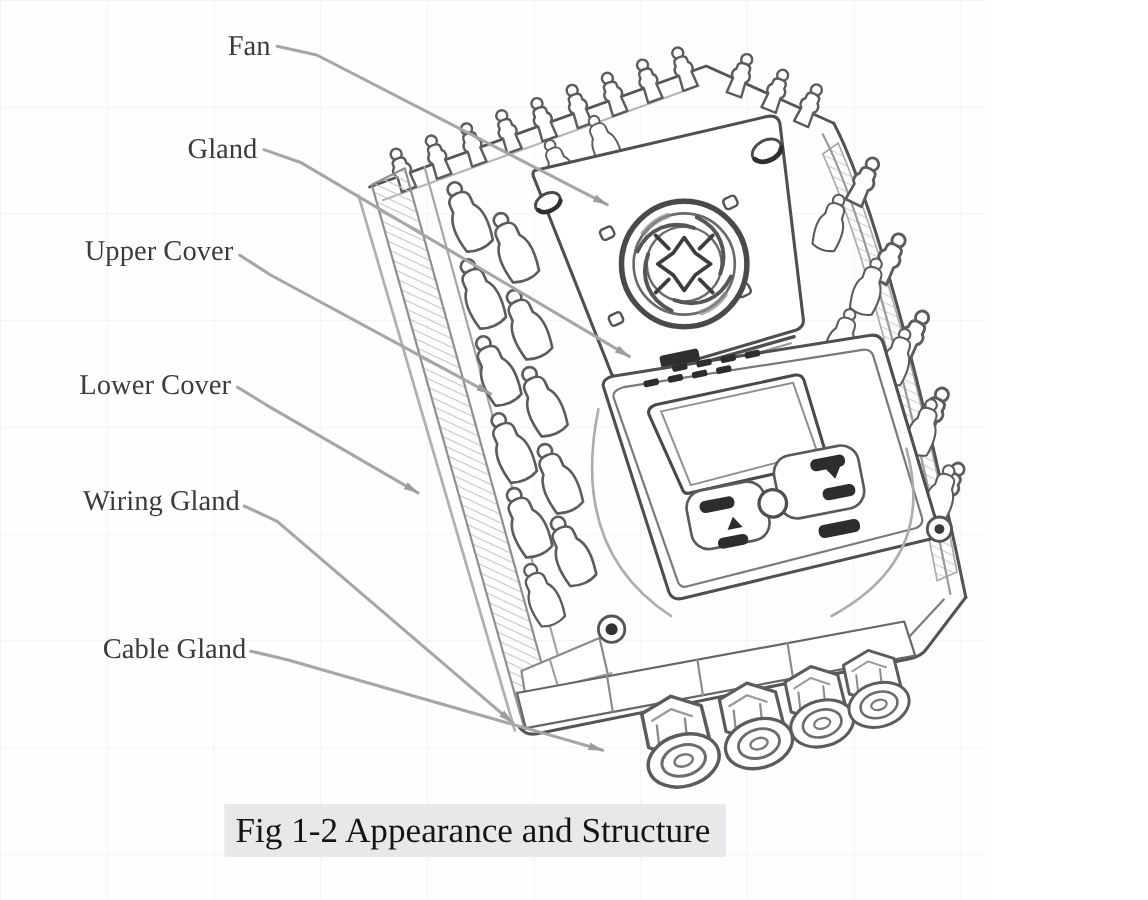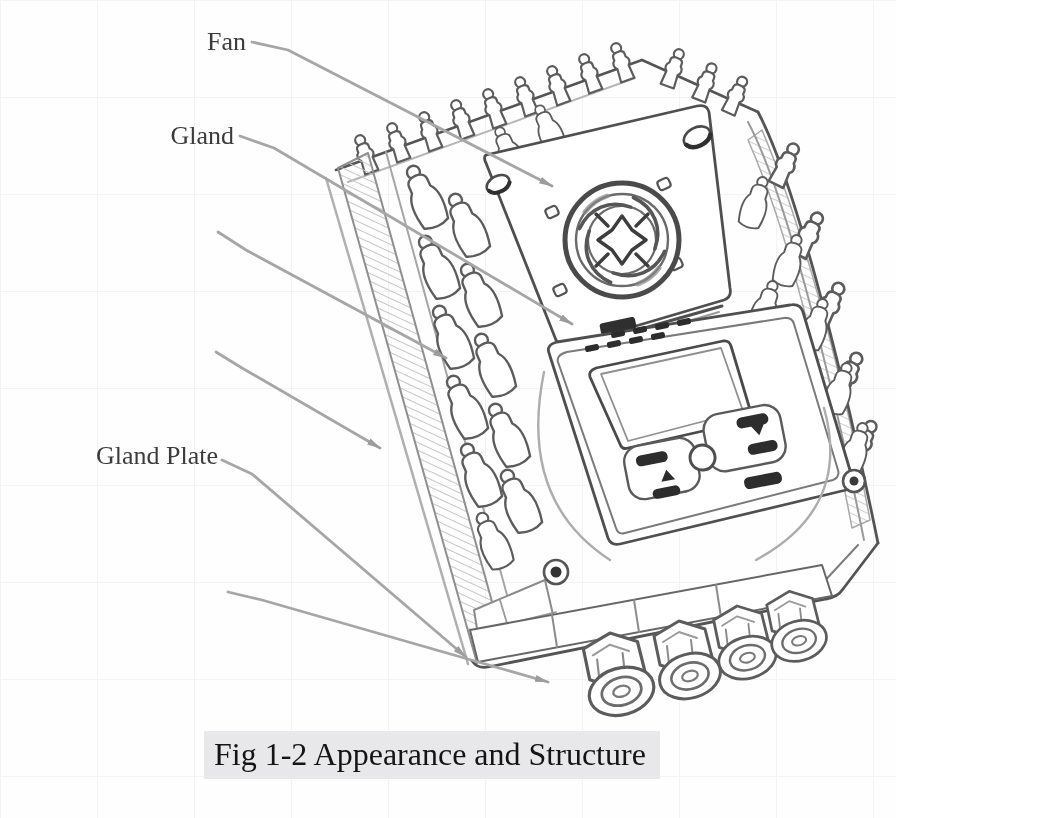--- a/index.html
+++ b/index.html
@@ -238,17 +238,20 @@
       <path d="M218,232 L246,250 L446,358" marker-end="url(#arrow)"></path>
       <path d="M216,352 L242,368 L380,448" marker-end="url(#arrow)"></path>
       <path d="M222,460 L252,474 L466,657" marker-end="url(#arrow)"></path>
       <path d="M228,592 L262,600 L548,682" marker-end="url(#arrow)"></path>
     </g>
   </g>
 </svg>
 
 <div class="lbl" style="left:40px;top:27px;width:206px">Fan</div>
 <div class="lbl" style="left:40px;top:121px;width:194px">Gland</div>
-<div class="lbl" style="left:40px;top:441px;width:178px">Gland Plate</div>
+<div class="lbl" style="left:30px;top:213px;width:182px">Upper Cover</div>
+<div class="lbl" style="left:28px;top:335px;width:182px">Lower Cover</div>
+<div class="lbl" style="left:40px;top:441px;width:178px">Wiring Gland</div>
+<div class="lbl" style="left:46px;top:575px;width:178px">Cable Gland</div>
 
 <div class="caption">Fig 1-2 Appearance and Structure</div>
 
 </div>
 
 </body></html>

